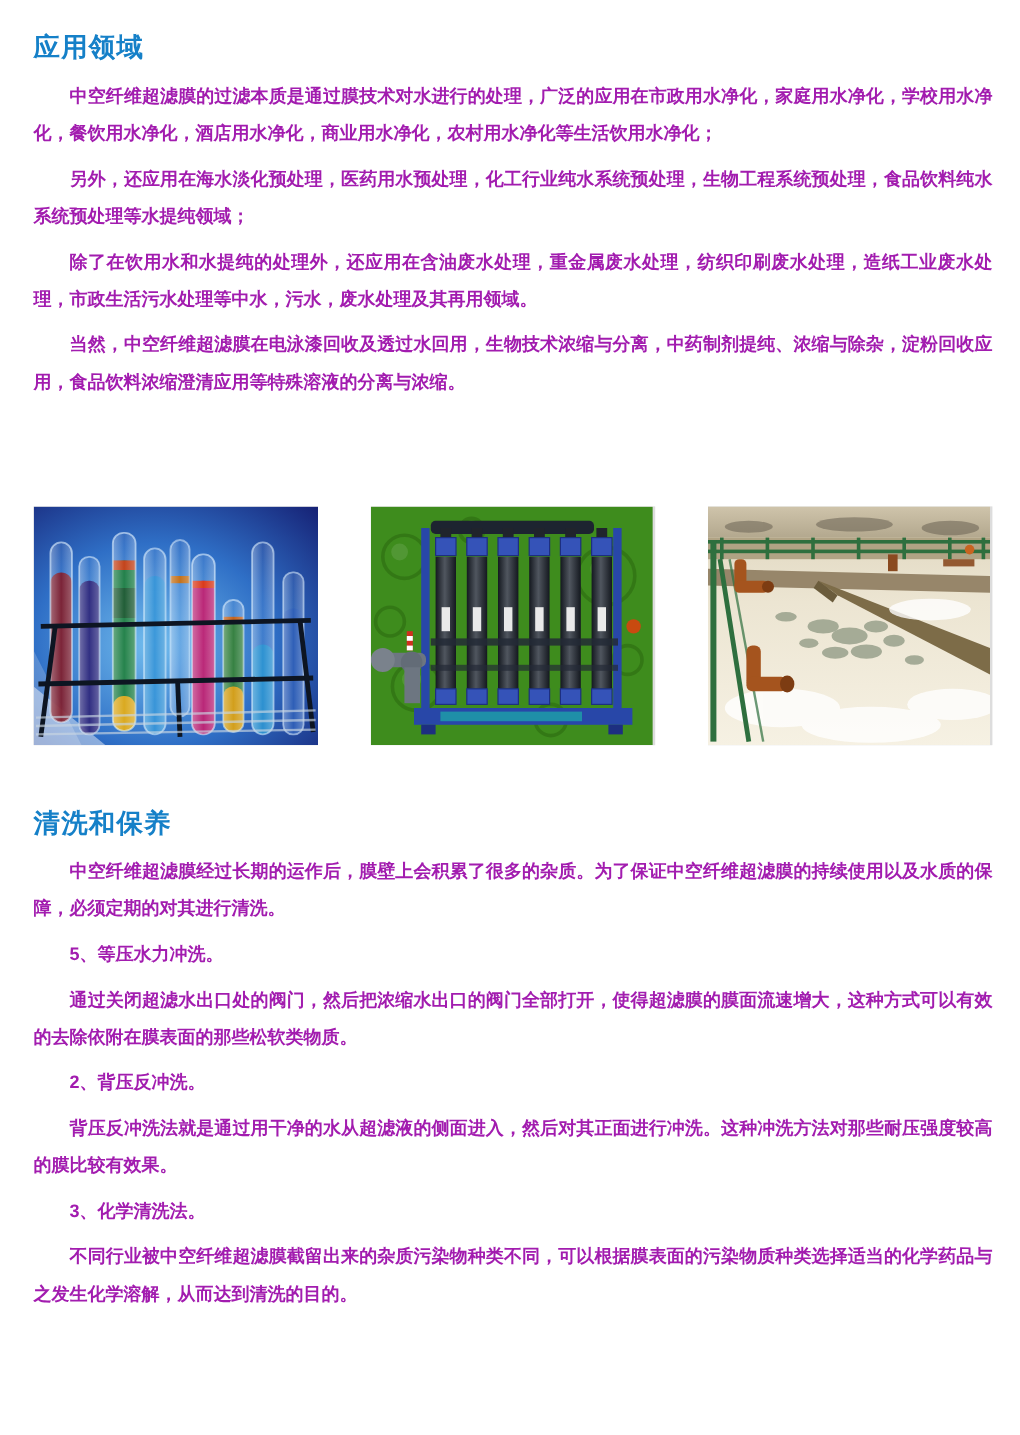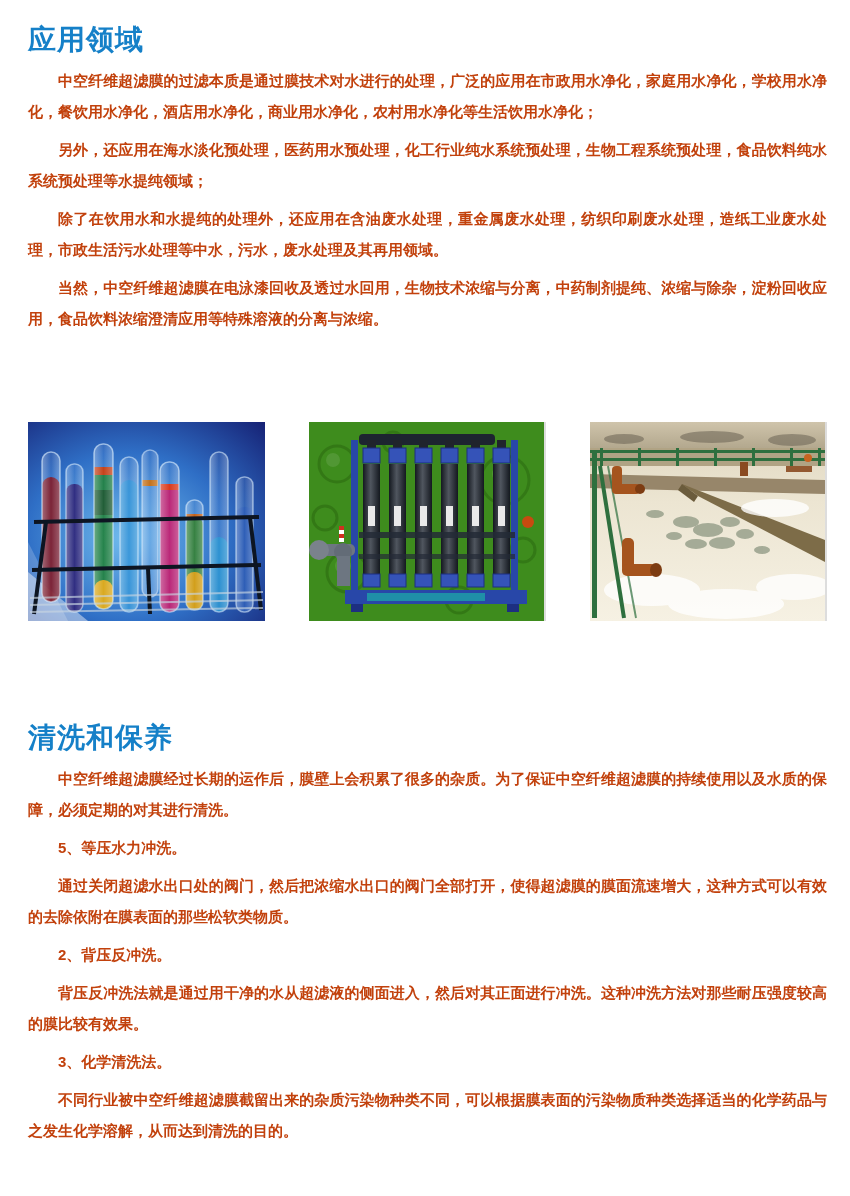--- a/index.html
+++ b/index.html
@@ -5,33 +5,33 @@
   html,body{margin:0;padding:0;background:#ffffff;}
   body{
     width:850px;height:1196px;
     font-family:"Liberation Sans","DejaVu Sans",sans-serif;
     color:#383838;
     overflow:hidden;
   }
   .page{box-sizing:border-box;width:850px;height:1196px;padding:27px 23px 0 28px;}
   .section-title{
     margin:0;
-    font-size:28px;
+    font-size:22px;
     line-height:26px;
     font-weight:bold;
     color:#1580c8;
     letter-spacing:1px;
   }
-  .section-title.second{margin-top:104px;}
+  .section-title.second{margin-top:52px;}
   p.body-par{
     margin:7px 0 0 0;
     font-size:15px;
     line-height:31px;
     font-weight:bold;
-    color:#c2410c;
+    color:#a21caf;
     text-indent:2em;
     text-align:justify;
   }
   p.body-par.first{margin-top:12px;}
   .image-row{
     margin-top:88px;
     display:flex;
     justify-content:space-between;
     align-items:flex-start;
     width:799px;

